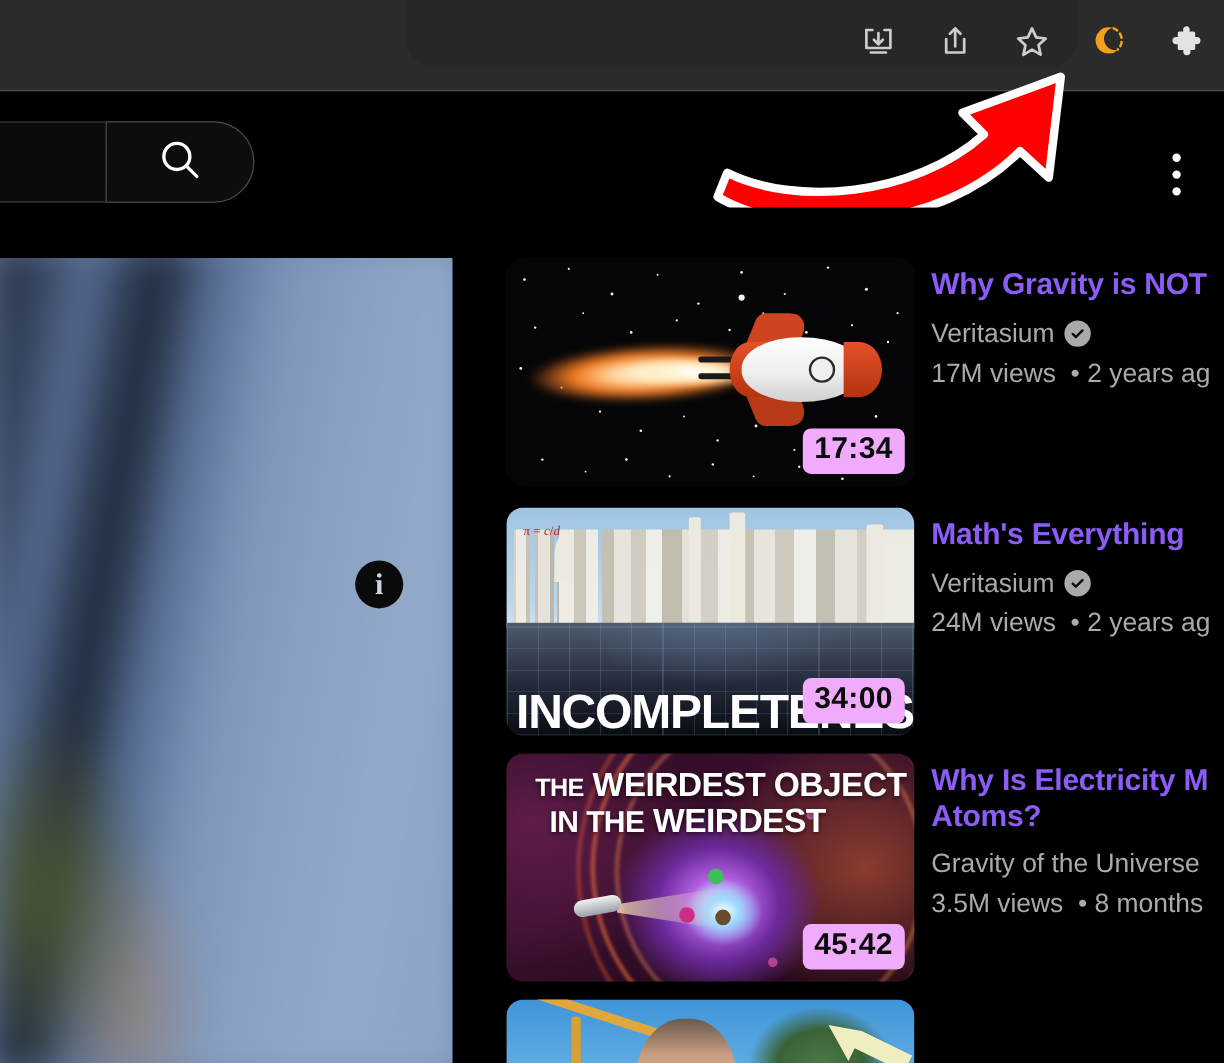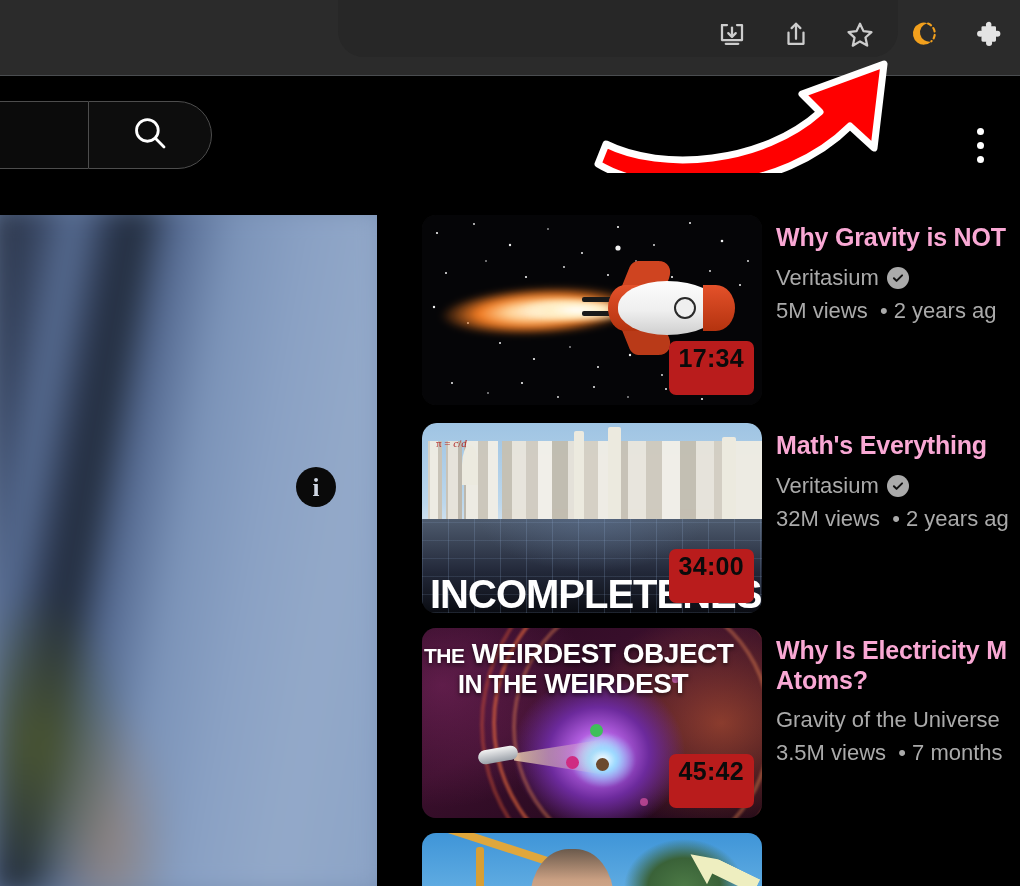--- a/index.html
+++ b/index.html
@@ -102,28 +102,28 @@
     position:absolute; left:422px; top:215px; width:598px; height:671px;
     background:#000;
   }
   .video-item{ position:absolute; left:0; width:598px; height:190px; }
   .thumb{
     position:absolute; left:0; top:0; width:340px; height:190px;
     border-radius:14px; overflow:hidden; background:#111;
   }
   .duration{
     position:absolute; right:8px; bottom:10px;
-    background:#b91c1c; color:#0b0b0b;
+    background:#f0abfc; color:#0b0b0b;
     font-size:25px; font-weight:bold;
-    padding:3px 10px 22px; border-radius:7px;
+    padding:3px 10px 6px; border-radius:7px;
     letter-spacing:.3px; z-index:5;
   }
   .meta{ position:absolute; left:354px; top:8px; width:244px; }
   .vtitle{
-    color:#f9a8d4; font-size:25px; font-weight:bold; line-height:1.18;
+    color:#8b5cf6; font-size:25px; font-weight:bold; line-height:1.18;
     white-space:nowrap; letter-spacing:-.2px;
   }
   .vtitle.two-line{ white-space:normal; }
   .chan{
     display:flex; align-items:center; gap:8px;
     color:#aaa; font-size:22px; margin-top:12px; white-space:nowrap;
   }
   .verified{
     width:22px; height:22px; border-radius:50%; background:#aaa;
     display:flex; align-items:center; justify-content:center; flex:none;
@@ -175,21 +175,21 @@
   .window{
     position:absolute; left:252px; top:82px; width:22px; height:22px;
     border-radius:50%; background:#efefef; border:2px solid #2a2a2a;
   }
   .nozzle{
     position:absolute; left:160px; top:82px; width:42px; height:5px;
     background:#1a1a1a; border-radius:2px;
   }
   .nozzle.b{ top:96px; }
 
-  .city-bg{ position:absolute; inset:0; background:linear-gradient(180deg,#9fc4e3 0%,#bcd7ec 42%,#cfe0ee 52%,#0d1016 53%,#0a0d12 100%);border-radius:15px; }
+  .city-bg{ position:absolute; inset:0; background:linear-gradient(180deg,#9fc4e3 0%,#bcd7ec 42%,#cfe0ee 52%,#0d1016 53%,#0a0d12 100%); }
   .city-grid{
     position:absolute; left:0; top:96px; width:340px; height:94px;
     background:
       radial-gradient(150px 70px at 50% 0%, rgba(90,110,140,.55), rgba(15,20,30,0) 75%),
       linear-gradient(180deg,#4e5b6e 0%, #23293a 55%, #0a0c12 100%);
   }
   .city-grid::after{
     content:""; position:absolute; inset:0;
     background:
       repeating-linear-gradient(90deg, rgba(150,180,220,.20) 0 1px, rgba(0,0,0,0) 1px 26px),
@@ -249,21 +249,21 @@
     position:absolute; left:56px; top:120px; width:40px; height:14px;
     background:linear-gradient(180deg,#f2f2f2,#9aa0a8);
     border-radius:7px; transform:rotate(-10deg);
   }
   .weird-beam{
     position:absolute; left:92px; top:112px; width:86px; height:34px;
     background:linear-gradient(90deg, rgba(255,230,190,.75), rgba(255,230,190,.05));
     clip-path: polygon(0 40%, 100% 0, 100% 100%, 0 60%);
   }
   .weird-title1{
-    position:absolute; left:2px; top:10px;
+    position:absolute; left:24px; top:10px;
     color:#fff; font-size:28px; font-weight:bold; letter-spacing:-.5px;
     white-space:nowrap; z-index:4;
     text-shadow:0 2px 4px rgba(0,0,0,.6);
   }
   .weird-title1 .sm{ font-size:21px; }
   .weird-title2{
     position:absolute; left:36px; top:40px;
     color:#fff; font-size:28px; font-weight:bold; letter-spacing:-.5px;
     white-space:nowrap; z-index:4;
     text-shadow:0 2px 4px rgba(0,0,0,.6);
@@ -446,21 +446,21 @@
       <div class="vtitle">Why Gravity is NOT</div>
       <div class="chan">
         <span>Veritasium</span>
         <span class="verified">
           <svg width="14" height="14" viewBox="0 0 24 24" fill="none" stroke="#0f0f0f" stroke-width="3.4" stroke-linecap="round" stroke-linejoin="round">
             <path d="M5 12.5l4.5 4.5L19 7.5"></path>
           </svg>
         </span>
       </div>
       <div class="vstats">
-        <span>5M views</span>
+        <span>17M views</span>
         &nbsp;<span>•</span>
         <span>2 years ag</span>
       </div>
     </div>
   </div>
 
   <div class="video-item" style="top:208px;">
     <div class="thumb">
       <div class="city-bg">
         <div class="skyline"></div>
@@ -478,21 +478,21 @@
       <div class="vtitle">Math's Everything</div>
       <div class="chan">
         <span>Veritasium</span>
         <span class="verified">
           <svg width="14" height="14" viewBox="0 0 24 24" fill="none" stroke="#0f0f0f" stroke-width="3.4" stroke-linecap="round" stroke-linejoin="round">
             <path d="M5 12.5l4.5 4.5L19 7.5"></path>
           </svg>
         </span>
       </div>
       <div class="vstats">
-        <span>32M views</span>
+        <span>24M views</span>
         &nbsp;<span>•</span>
         <span>2 years ag</span>
       </div>
     </div>
   </div>
 
   <div class="video-item" style="top:413px;">
     <div class="thumb">
       <div class="weird-bg">
         <div class="weird-streak"></div>
@@ -518,21 +518,21 @@
       <div class="duration">45:42</div>
     </div>
     <div class="meta">
       <div class="vtitle two-line">Why Is Electricity M Atoms?</div>
       <div class="chan">
         <span>Gravity of the Universe</span>
       </div>
       <div class="vstats">
         <span>3.5M views</span>
         &nbsp;<span>•</span>
-        <span>7 months</span>
+        <span>8 months</span>
       </div>
     </div>
   </div>
 
   <div class="video-item" style="top:618px;">
     <div class="thumb">
       <div class="elec-bg">
         <div class="elec-tree"></div>
         <div class="elec-rod"></div>
         <div class="elec-rod2"></div>

